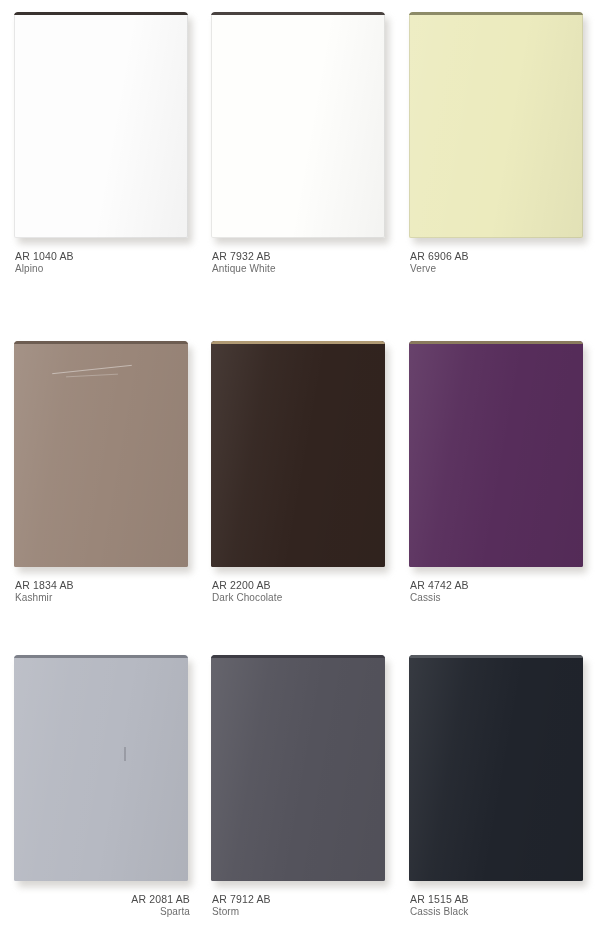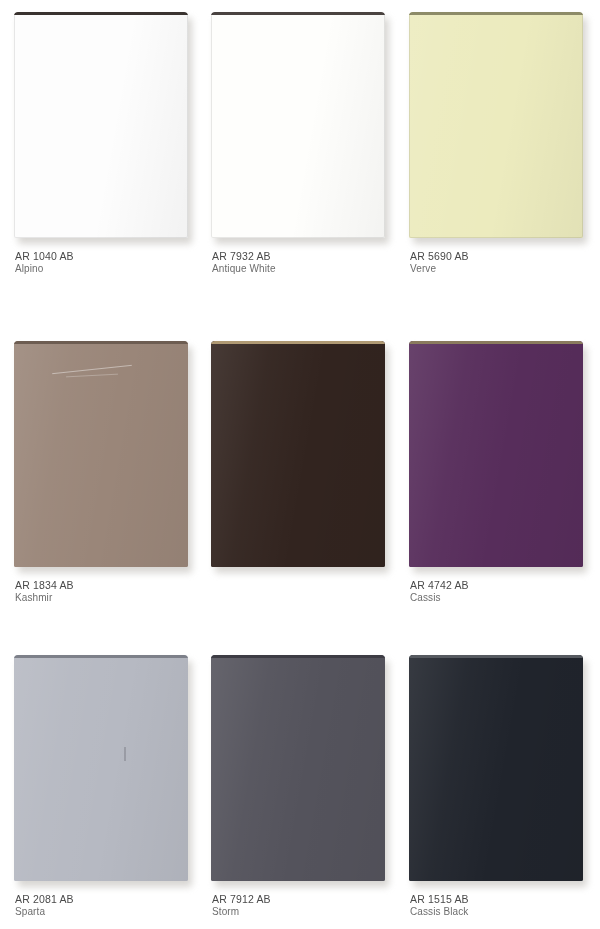--- a/index.html
+++ b/index.html
@@ -205,21 +205,21 @@
         <div class="swatch-shadow"></div>
         <div class="swatch-chip" style="background: rgb(236, 235, 190);">
           <div class="chip-edge" style="background: rgb(141, 139, 104);"></div>
           <div class="chip-face" style="background: rgb(236, 235, 190);">
             <div class="chip-sheen"></div>
           </div>
         </div>
         <div class="chip-hairline"></div>
       </div>
       <div class="swatch-caption">
-        <div class="swatch-code">AR 5690 AB</div>
+        <div class="swatch-code">AR 6906 AB</div>
         <div class="swatch-name">Verve</div>
       </div>
     </div>
 
     <div class="swatch-cell" style="left:14px; top:341px;">
       <div class="swatch-chip-wrap">
         <div class="swatch-shadow"></div>
         <div class="swatch-chip" style="background: rgb(154, 134, 121);">
           <div class="chip-edge" style="background: rgb(109, 93, 82);"></div>
           <div class="chip-face" style="background: rgb(154, 134, 121);">
@@ -240,40 +240,44 @@
       <div class="swatch-chip-wrap">
         <div class="swatch-shadow"></div>
         <div class="swatch-chip" style="background: rgb(50, 36, 31);">
           <div class="chip-edge" style="background: rgb(176, 154, 116);"></div>
           <div class="chip-face" style="background: rgb(50, 36, 31);">
             <div class="chip-sheen"></div>
           </div>
         </div>
 
       </div>
+      <div class="swatch-caption">
+        <div class="swatch-code">AR 2200 AB</div>
+        <div class="swatch-name">Dark Chocolate</div>
+      </div>
     </div>
 
     <div class="swatch-cell" style="left:409px; top:341px;">
       <div class="swatch-chip-wrap">
         <div class="swatch-shadow"></div>
         <div class="swatch-chip" style="background: rgb(87, 45, 91);">
           <div class="chip-edge" style="background: rgb(138, 123, 94);"></div>
           <div class="chip-face" style="background: rgb(87, 45, 91);">
             <div class="chip-sheen"></div>
           </div>
         </div>
 
       </div>
       <div class="swatch-caption">
         <div class="swatch-code">AR 4742 AB</div>
         <div class="swatch-name">Cassis</div>
       </div>
     </div>
 
-    <div class="swatch-cell" style="left:14px; top:655px;">
+    <div class="swatch-cell" style="left:14px; top:655px;text-align:right;">
       <div class="swatch-chip-wrap">
         <div class="swatch-shadow"></div>
         <div class="swatch-chip" style="background: rgb(182, 185, 194);">
           <div class="chip-edge" style="background: rgb(125, 128, 137);"></div>
           <div class="chip-face" style="background: rgb(182, 185, 194);">
             <div class="chip-scratch scratch-c"></div>
             <div class="chip-sheen"></div>
           </div>
         </div>
 

